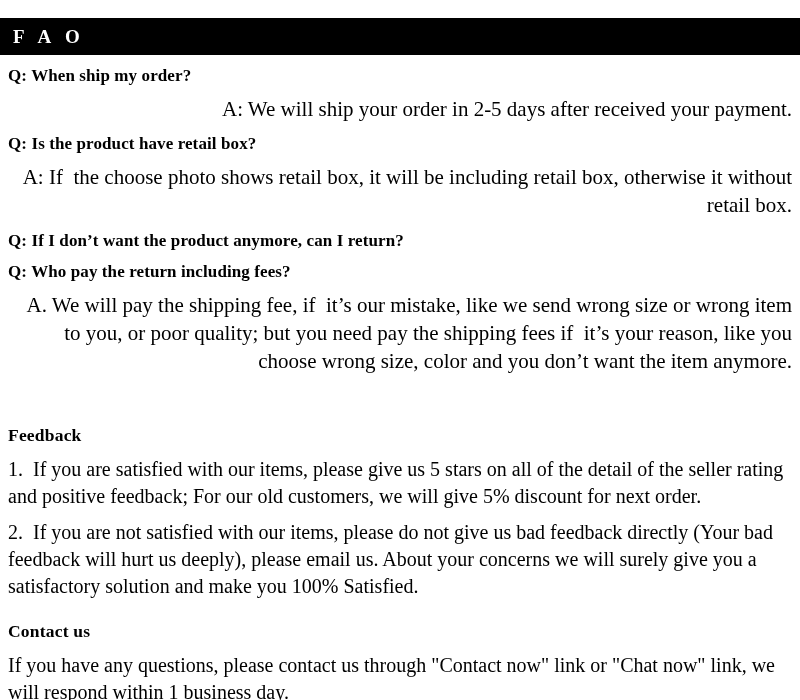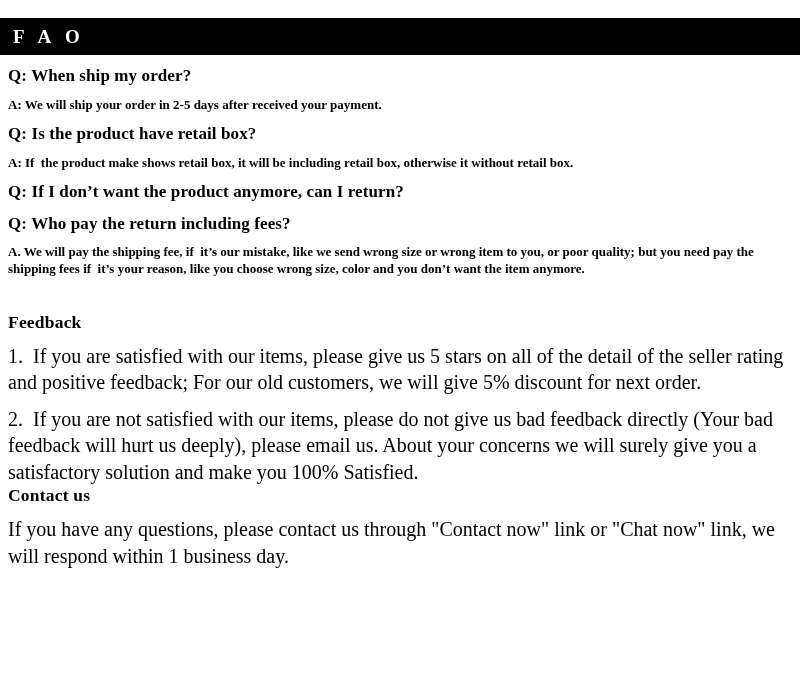--- a/index.html
+++ b/index.html
@@ -59,40 +59,42 @@
 
   .q-line {
     font-weight: bold;
     font-size: 17px;
     line-height: 1.28;
     margin: 10px 0 0 0;
     letter-spacing: 0.1px;
   }
 
   .a-line {
-    font-weight: bold;
-    font-size: 13px;
+    font-weight: normal;
+    font-size: 21px;
     line-height: 1.32;
     margin: 9px 0 0 0;
     white-space: pre-wrap;
+    text-align: right;
   }
 
   .section-heading {
     font-weight: bold;
     font-size: 17.5px;
     line-height: 1.25;
     margin: 0;
     letter-spacing: 0.2px;
   }
 
   #feedback-heading {
-    margin-top: 34px;
+    margin-top: 50px;
   }
 
   #contact-heading {
+    margin-top: 22px;
   }
 
   .para {
     font-size: 20px;
     line-height: 1.33;
     margin: 9px 0 0 0;
     white-space: pre-wrap;
   }
 
   .para.tight {
@@ -111,21 +113,21 @@
   <div class="content">
 
     <div class="qa-block">
       <p class="q-line">Q: When ship my order?</p>
       <p class="a-line">A: We will ship your order in 2-5 days after received your payment.</p>
     </div>
 
 
     <div class="qa-block">
       <p class="q-line">Q: Is the product have retail box?</p>
-      <p class="a-line">A: If  the product make shows retail box, it will be including retail box, otherwise it without retail box.</p>
+      <p class="a-line">A: If  the choose photo shows retail box, it will be including retail box, otherwise it without retail box.</p>
     </div>
 
     <div class="qa-block">
       <p class="q-line">Q: If I don’t want the product anymore, can I return?</p>
     </div>
 
     <div class="qa-block">
       <p class="q-line">Q: Who pay the return including fees?</p>
       <p class="a-line">A. We will pay the shipping fee, if  it’s our mistake, like we send wrong size or wrong item to you, or poor quality; but you need pay the shipping fees if  it’s your reason, like you choose wrong size, color and you don’t want the item anymore.</p>
     </div>

